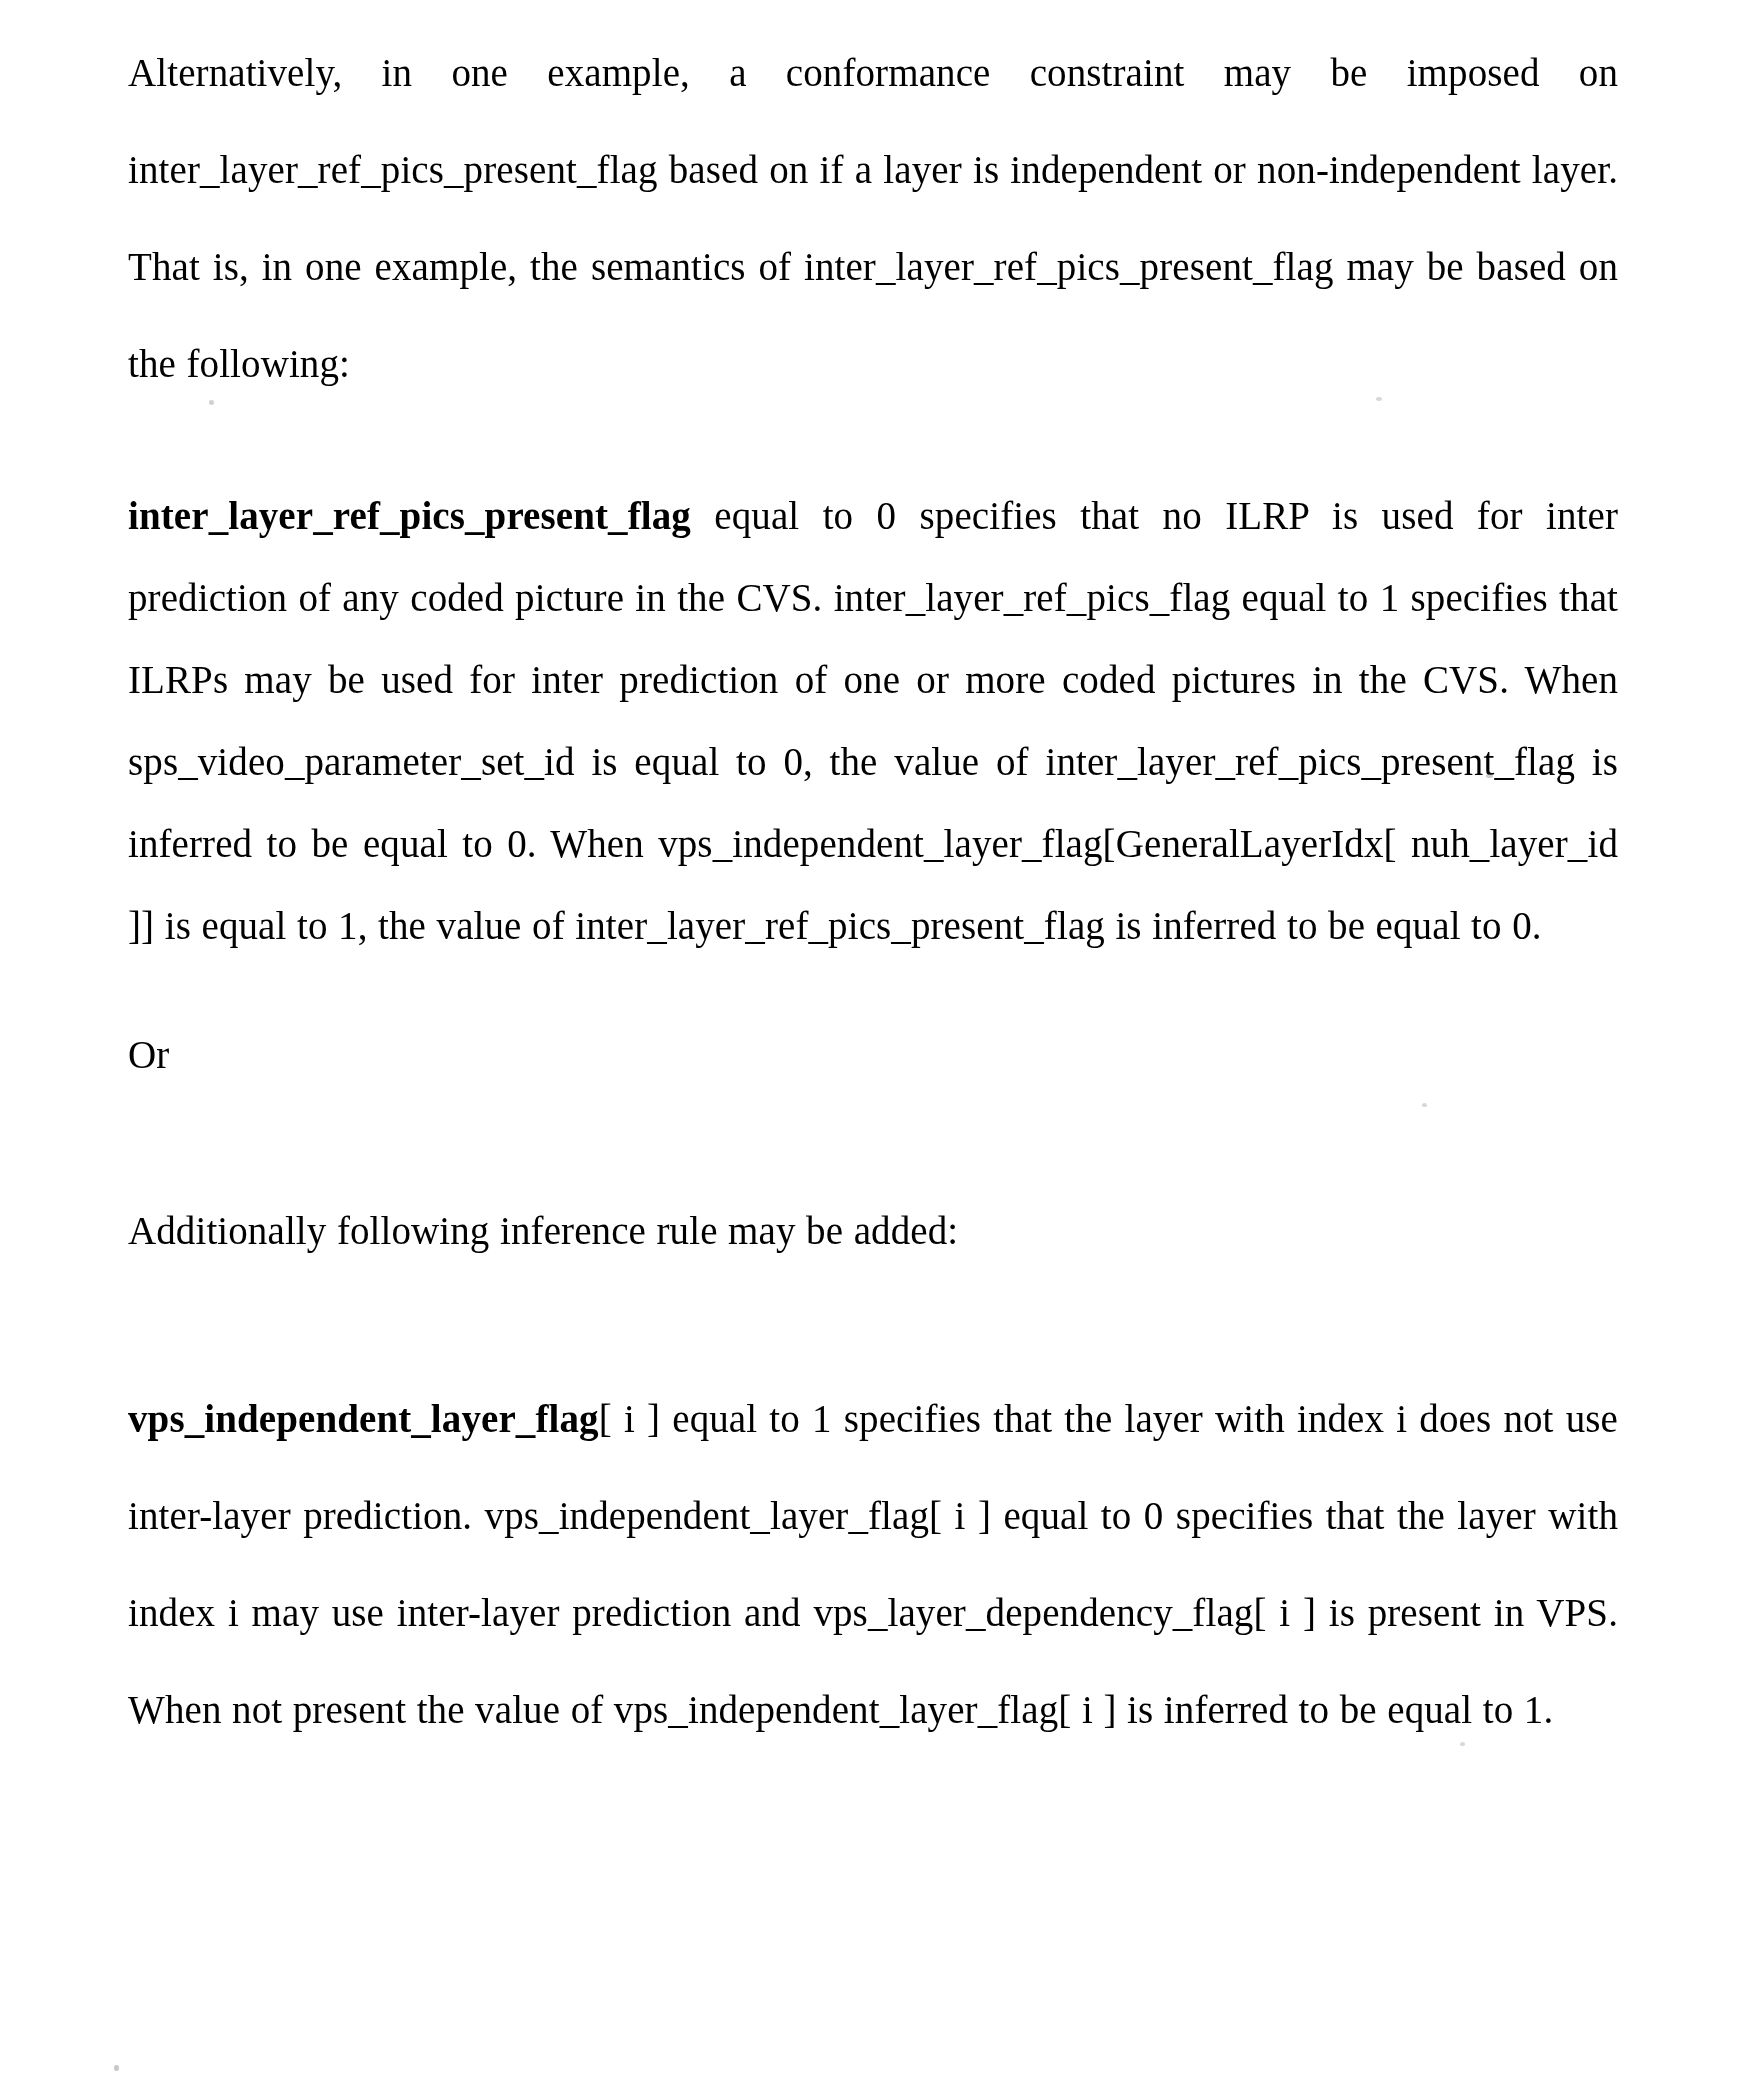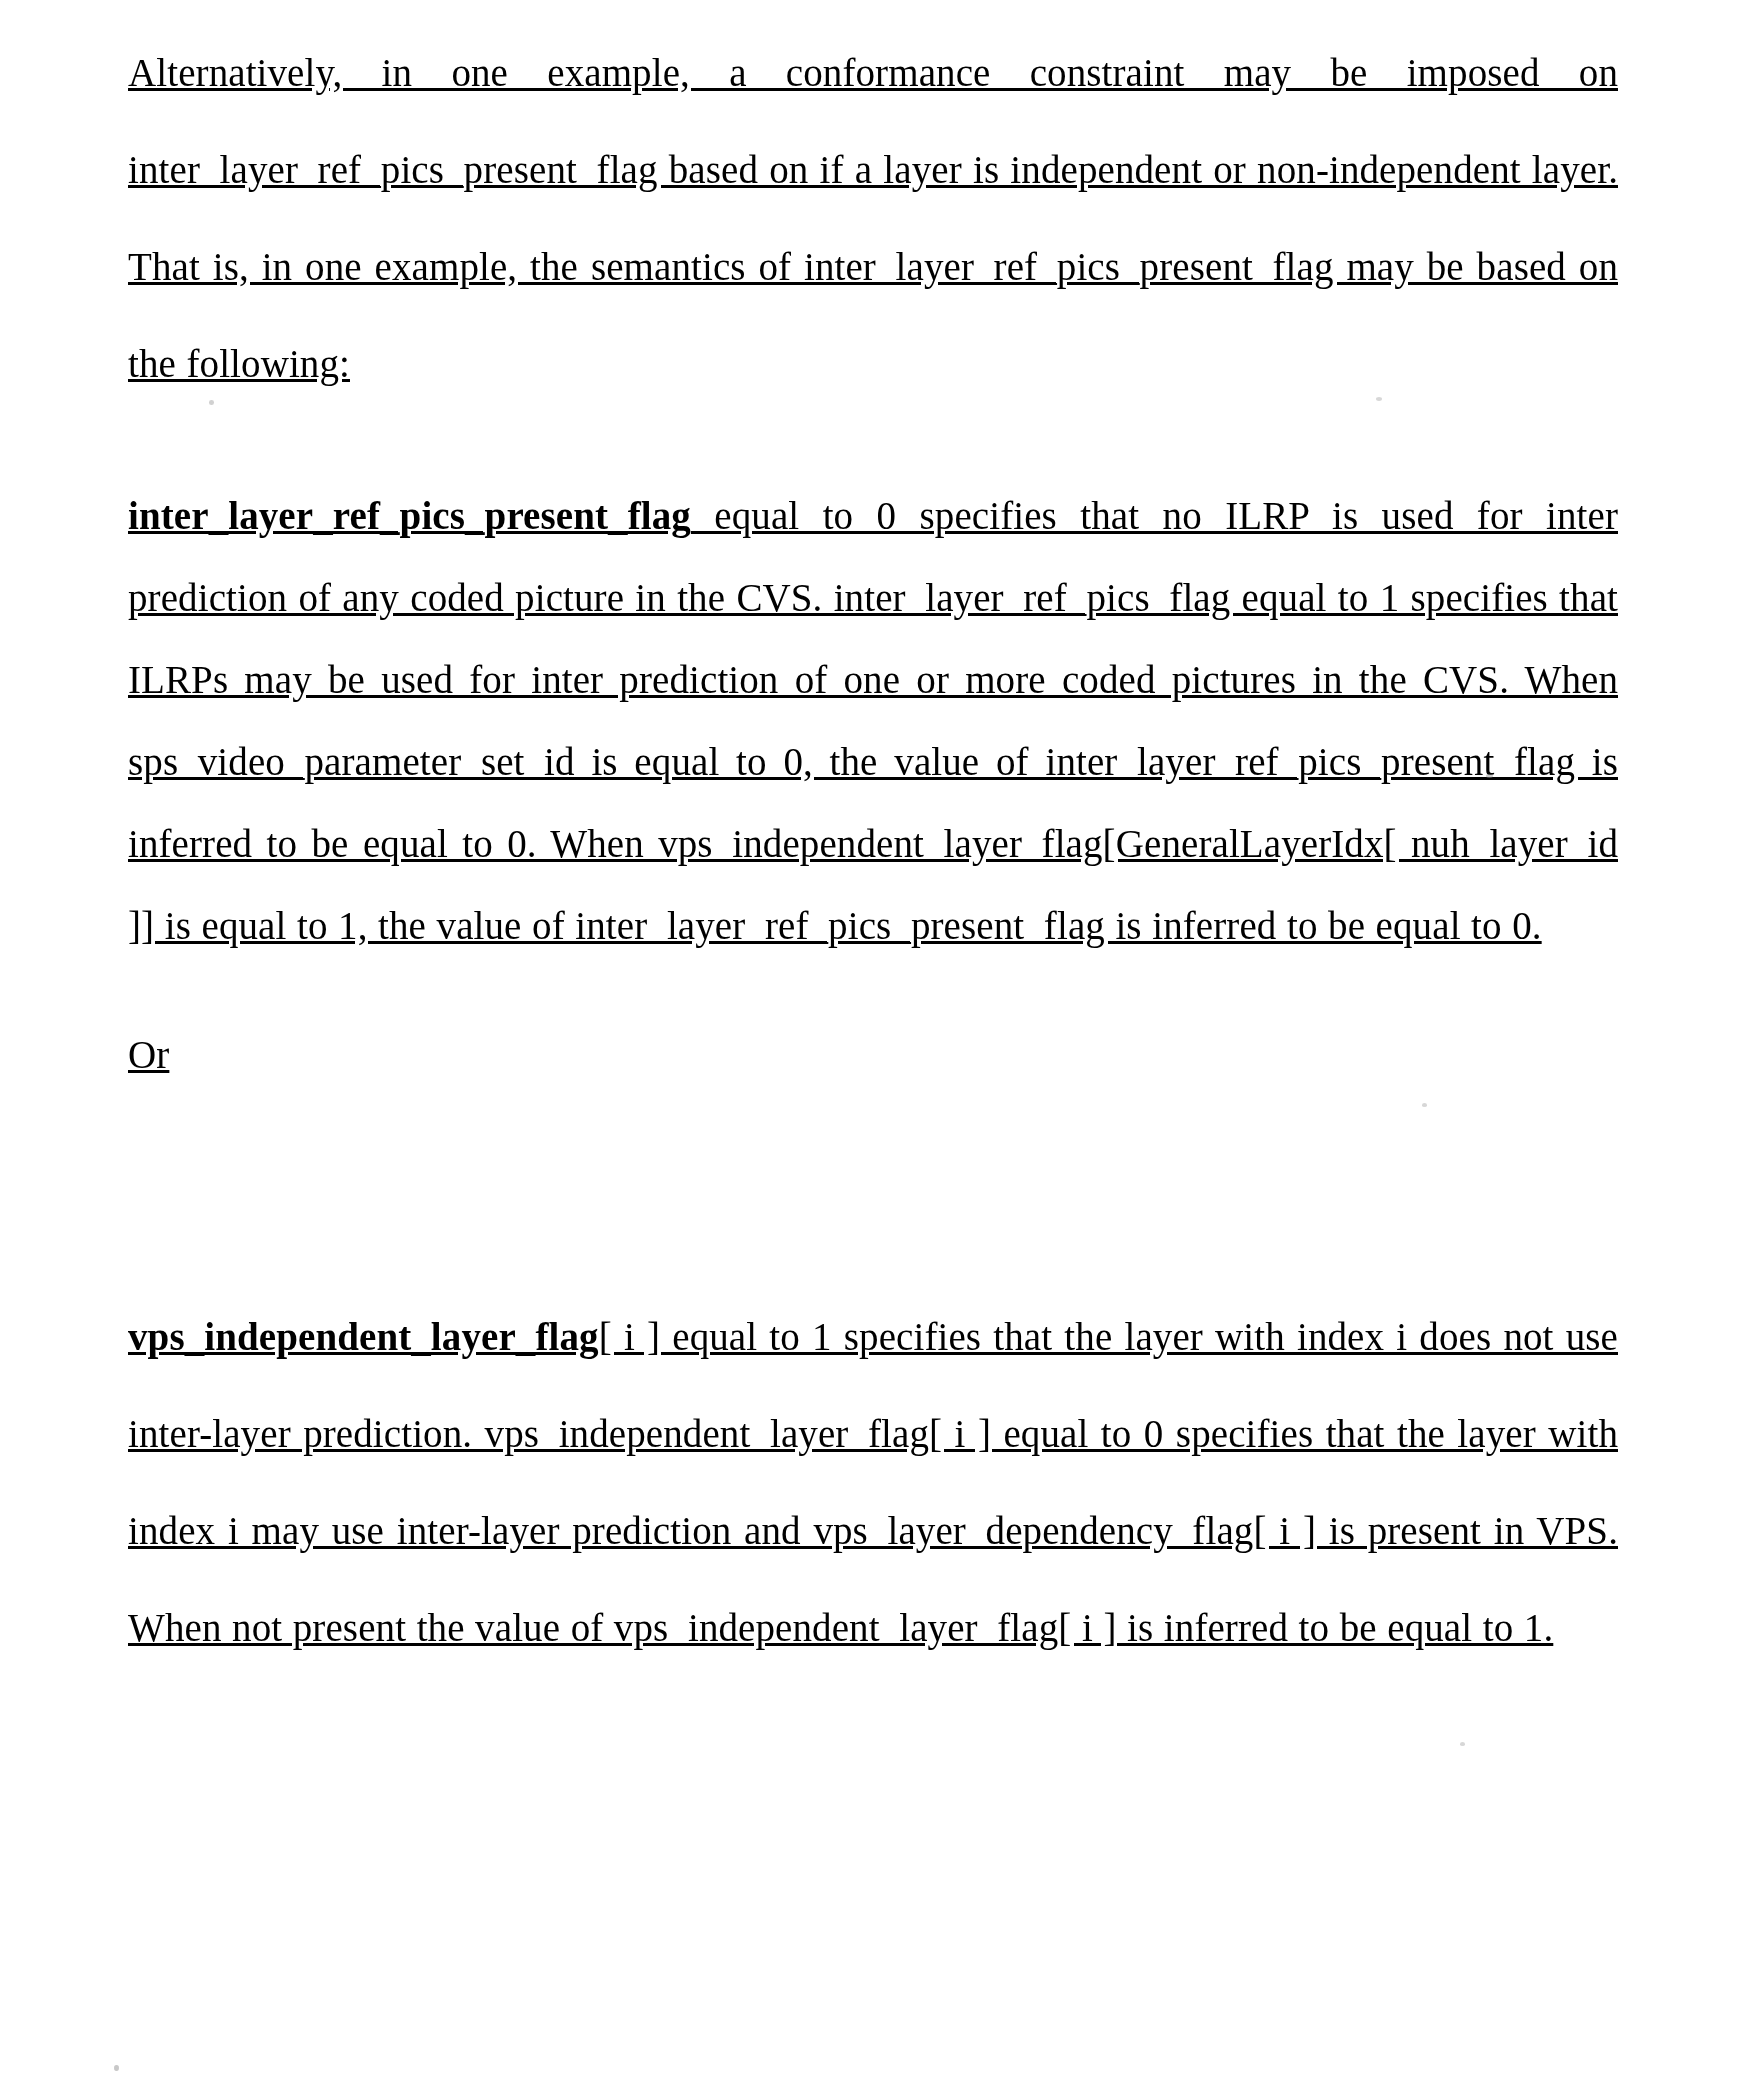--- a/index.html
+++ b/index.html
@@ -13,21 +13,20 @@
     color: #000000;
   }
   .page {
     position: relative;
     width: 1745px;
     height: 2097px;
     background: #ffffff;
     box-sizing: border-box;
     padding: 23.5px 131px 0 128px;
     overflow: hidden;
-    text-decoration: underline;
   }
   .doc-body {
     width: 1490px;
   }
   
   .para {
     margin: 0;
     text-align: justify;
     text-justify: inter-word;
     font-size: 39px;
@@ -80,20 +79,21 @@
 
     <div class="gap-lg"></div>
 
     <p class="para tight">Or</p>
 
     <div class="gap-lg"></div>
 
 
     <div class="gap-lg"></div>
 
+    <p class="para tight">Additionally following inference rule may be added:</p>
 
     <div class="gap-xxl"></div>
 
     <p class="para spaced"><span class="bold-term">vps_independent_layer_flag</span><span>[ i ] equal to 1 specifies that the layer with index i does not use inter-layer prediction. vps_independent_layer_flag[ i ] equal to 0 specifies that the layer with index i may use inter-layer prediction and vps_layer_dependency_flag[ i ] is present in VPS. When not present the value of vps_independent_layer_flag[ i ] is inferred to be equal to 1.</span></p>
 
   </div>
 </div>
 
 
 </body></html>

